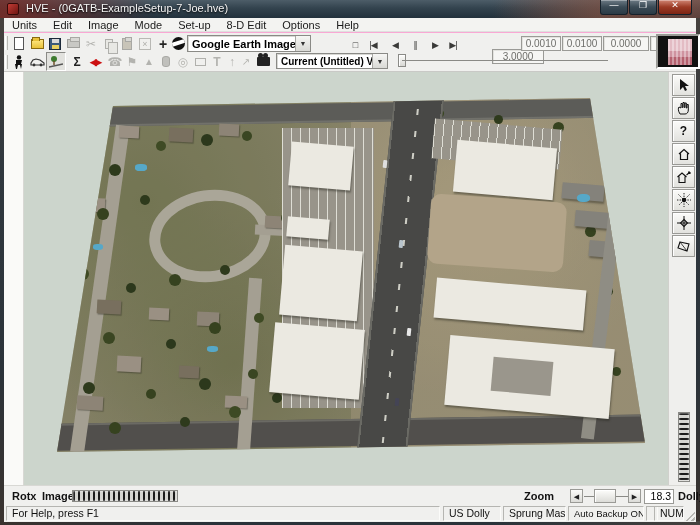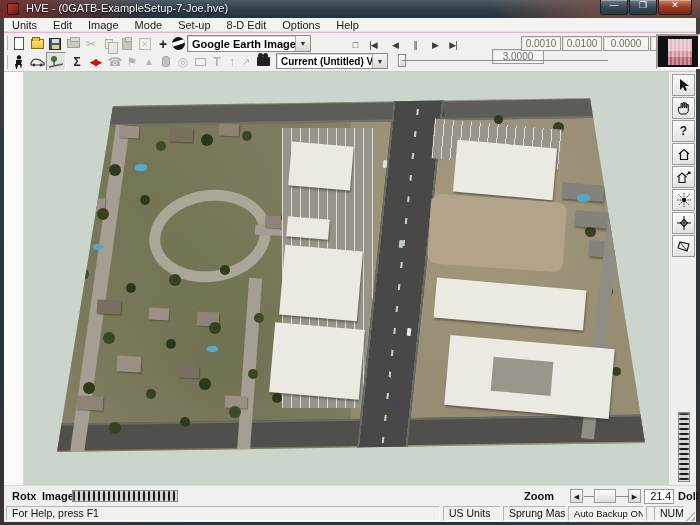--- a/index.html
+++ b/index.html
@@ -431,27 +431,27 @@
 
   <div id="bottom-deco">
     <div class="wheel-label" style="left:8px;">Rotx</div>
     <div class="wheel-label" style="left:38px;">Image</div>
     <div id="roty-wheel"></div>
     <div class="wheel-label" style="left:520px;text-align:center;">Zoom</div>
     <div class="mini-btn" style="left:566px;">◀</div>
     <div class="slider-line" style="left:580px;top:10px;width:46px;"></div>
     <div id="zoom-thumb"></div>
     <div class="mini-btn" style="left:624px;">▶</div>
-    <div id="zoom-value">21.4</div>
+    <div id="zoom-value">18.3</div>
     <div class="wheel-label" style="left:674px;">Dolly</div>
   </div>
 
   <div id="statusbar">
     <div class="pane" style="left:2px;width:434px;">For Help, press F1</div>
-    <div class="pane" style="left:439px;width:58px;">US Units</div>
+    <div class="pane" style="left:439px;width:58px;">US Dolly</div>
     <div class="pane" style="left:499px;width:63px;">Sprung Mass</div>
     <div class="pane" style="left:564px;width:76px;font-size:9.5px;">Auto Backup ON</div>
     <div class="pane" style="left:642px;width:6px;"></div>
     <div class="pane" style="left:650px;width:30px;">NUM</div>
     <div id="grip"></div>
   </div>
 
 </div>
 
 </body></html>

